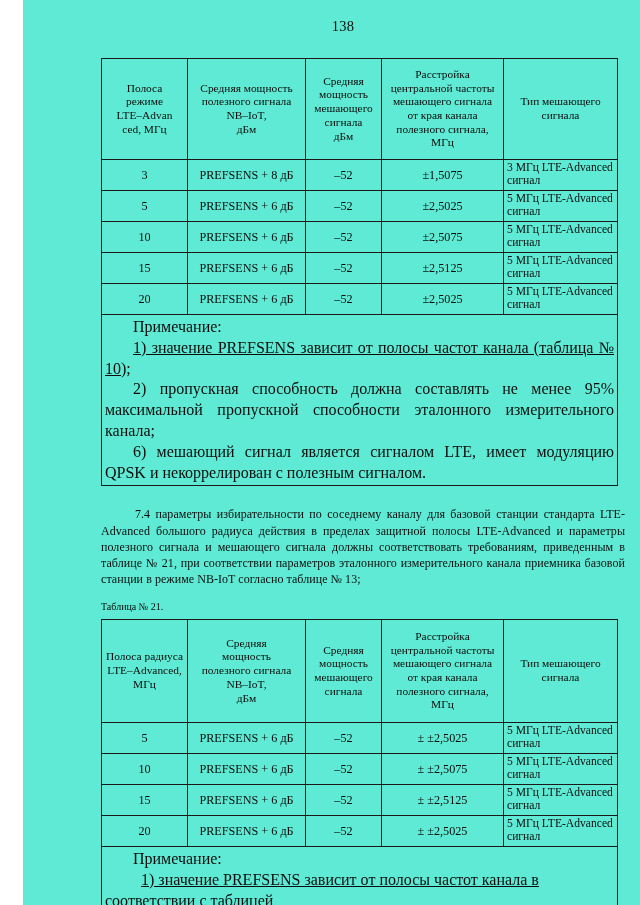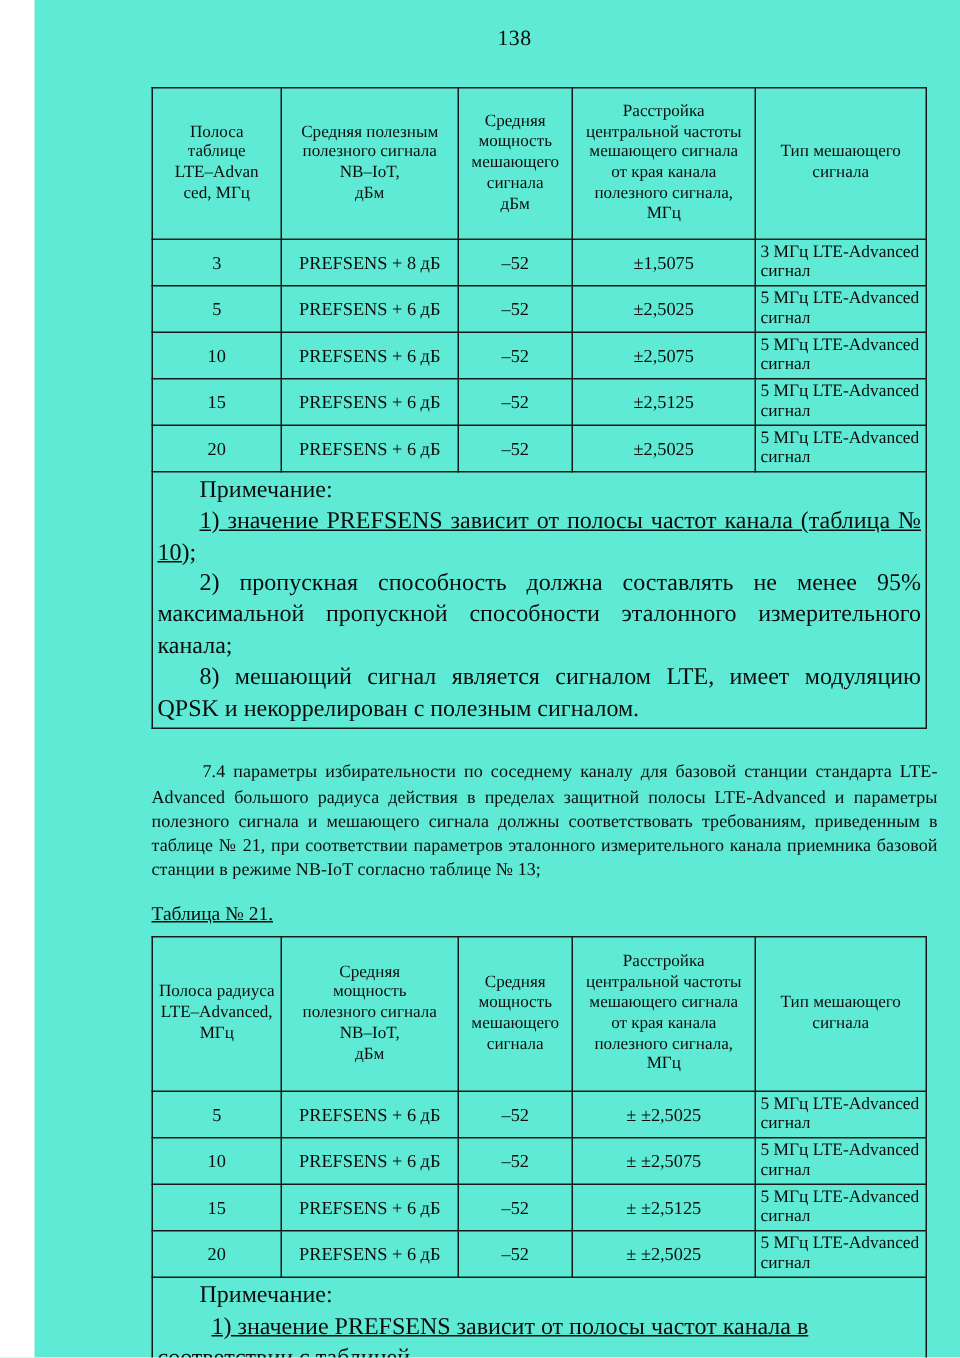--- a/index.html
+++ b/index.html
@@ -106,23 +106,22 @@
   }
   .para {
     margin: 20px 0 14px 0;
     font-size: 12px;
     line-height: 1.345;
     text-align: justify;
     text-indent: 34px;
     letter-spacing: 0.05px;
   }
   .caption2 {
-    font-size: 13px;
+    font-size: 10px;
     margin: 0 0 7px 0;
-    text-decoration: underline;
   }
   .hdr2 td { height: 98px; }
   .bottom-note .note-row-1 {
     margin: 0 0 0 28px;
   }
   .bottom-note .note-row-2 {
     margin: 0;
     text-indent: 36px;
     text-decoration: underline;
   }
@@ -142,26 +141,26 @@
         <col class="c1">
           <col class="c2">
           <col class="c3">
           <col class="c4">
           <col class="c5">
       </colgroup>
       <tbody>
         <tr class="hdr">
           <td>
             <span>Полоса</span><br>
-            <span>таблице</span><br>
+            <span>режиме</span><br>
             <span>LTE–Advan</span><br>
             <span>ced, МГц</span>
           </td>
           <td>
-            <span>Средняя полезным</span><br>
+            <span>Средняя мощность</span><br>
             <span>полезного сигнала</span><br>
             <span>NB–IoT,</span><br>
             <span>дБм</span>
           </td>
           <td>
             <span>Средняя</span><br>
             <span>мощность</span><br>
             <span>мешающего</span><br>
             <span>сигнала</span><br>
             <span>дБм</span>
@@ -234,21 +233,21 @@
             <span>5 МГц LTE-Advanced</span><br>
             <span>сигнал</span>
           </td>
         </tr>
 
         <tr>
           <td class="note-cell" colspan="5">
             <p class="note-title">Примечание:</p>
             <p class="note-item justified">1) значение PREFSENS зависит от полосы частот канала (таблица № 10);</p>
             <p class="note-item">2) пропускная способность должна составлять не менее 95% максимальной пропускной способности эталонного измерительного канала;</p>
-            <p class="note-item">8) мешающий сигнал является сигналом LTE, имеет модуляцию QPSK и некоррелирован с полезным сигналом.</p>
+            <p class="note-item">6) мешающий сигнал является сигналом LTE, имеет модуляцию QPSK и некоррелирован с полезным сигналом.</p>
           </td>
         </tr>
       </tbody>
     </table>
 
     <p class="para">7.4  параметры избирательности по соседнему каналу для базовой станции стандарта LTE-Advanced большого радиуса действия в пределах защитной полосы LTE-Advanced и параметры полезного сигнала и мешающего сигнала должны соответствовать требованиям, приведенным в таблице № 21, при соответствии параметров эталонного измерительного канала приемника базовой станции в режиме NB-IoT согласно таблице № 13;</p>
 
     <div class="caption2">Таблица № 21.</div>
 
     <table class="doc-table">

